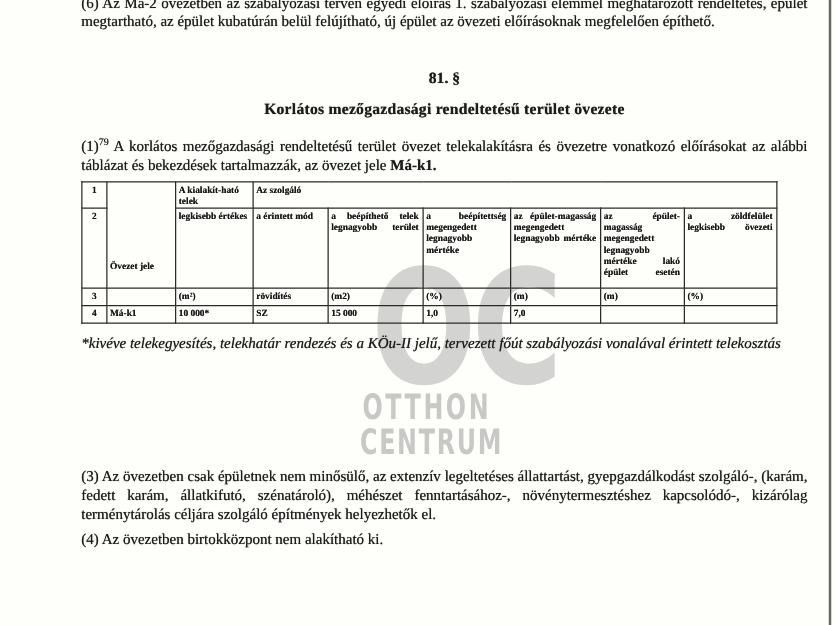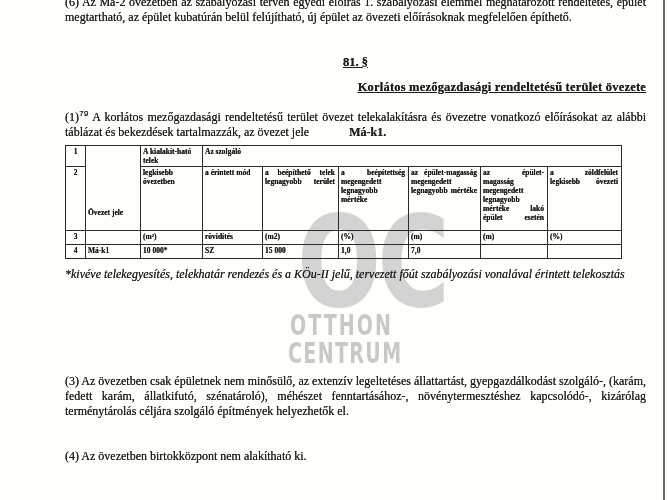--- a/index.html
+++ b/index.html
@@ -11,25 +11,25 @@
   }
   .page{position:absolute;inset:0;}
   .txt{
     position:absolute;left:65px;width:581px;
     font-size:12px;line-height:15px;
     text-align:justify;
     color:#1c1c1c;
     text-shadow:0 0 0.6px rgba(25,25,25,0.85);
     margin:0;
   }
-  .center{text-align:center;font-weight:bold;text-decoration:underline;}
+  .center{text-align:center;font-weight:bold;}
   .section-no{font-size:12.5px;}
-  .section-title{font-size:12.5px;letter-spacing:0.2px;text-align:right;}
-  sup.fn{font-size:8px;line-height:0;vertical-align:super;font-family:Liberation Mono, monospace;}
-  .zone-bold{font-weight:bold;margin-left:37px;}
+  .section-title{font-size:12.5px;letter-spacing:0.2px;}
+  sup.fn{font-size:8px;line-height:0;vertical-align:super;}
+  .zone-bold{font-weight:bold;}
   .footnote{font-style:italic;}
   
   table.zoning{
     position:absolute;left:65px;top:145px;
     border-collapse:collapse;table-layout:fixed;
     width:556px;
     font-size:7.5px;line-height:9px;font-weight:bold;
     color:#161616;
     text-shadow:0 0 0.4px rgba(25,25,25,0.8);
     z-index:1;
@@ -99,21 +99,21 @@
       </colgroup>
       <tbody>
           <tr class="r1">
         <td class="num">1</td>
         <td class="ovz" rowspan="2">Övezet jele</td>
         <td class="hyph">A kialakít-ható telek</td>
         <td colspan="6">Az szolgáló</td>
       </tr>
       <tr class="r2">
         <td class="num">2</td>
-        <td>legkisebb övezetben</td>
+        <td>legkisebb értékes</td>
         <td>a érintett mód</td>
         <td class="just">a beépíthető telek legnagyobb terület</td>
         <td class="just">a beépítettség megengedett legnagyobb mértéke</td>
         <td class="just">az épület-magasság megengedett legnagyobb mértéke</td>
         <td class="just">az épület-magasság megengedett legnagyobb mértéke lakó épület esetén</td>
         <td class="just">a zöldfelület legkisebb övezeti</td>
       </tr>
       <tr class="r3">
         <td class="num">3</td>
         <td></td>
@@ -137,17 +137,17 @@
         <td></td>
       </tr>
     </tbody>
       </table>
 
     <p class="txt footnote" style="top:267px">*kivéve telekegyesítés, telekhatár rendezés és a KÖu-II jelű, tervezett főút szabályozási vonalával érintett telekosztás</p>
 
 
     <p class="txt" style="top:374px">(3) Az övezetben csak épületnek nem minősülő, az extenzív legeltetéses állattartást, gyepgazdálkodást szolgáló-, (karám, fedett karám, állatkifutó, szénatároló), méhészet fenntartásához-, növénytermesztéshez kapcsolódó-, kizárólag terménytárolás céljára szolgáló építmények helyezhetők el.</p>
 
-    <p class="txt" style="top:449px">(4) Az övezetben birtokközpont nem alakítható ki.</p>
+    <p class="txt" style="top:424px">(4) Az övezetben birtokközpont nem alakítható ki.</p>
 
 
   </div>
 </div>
 
 </body></html>

